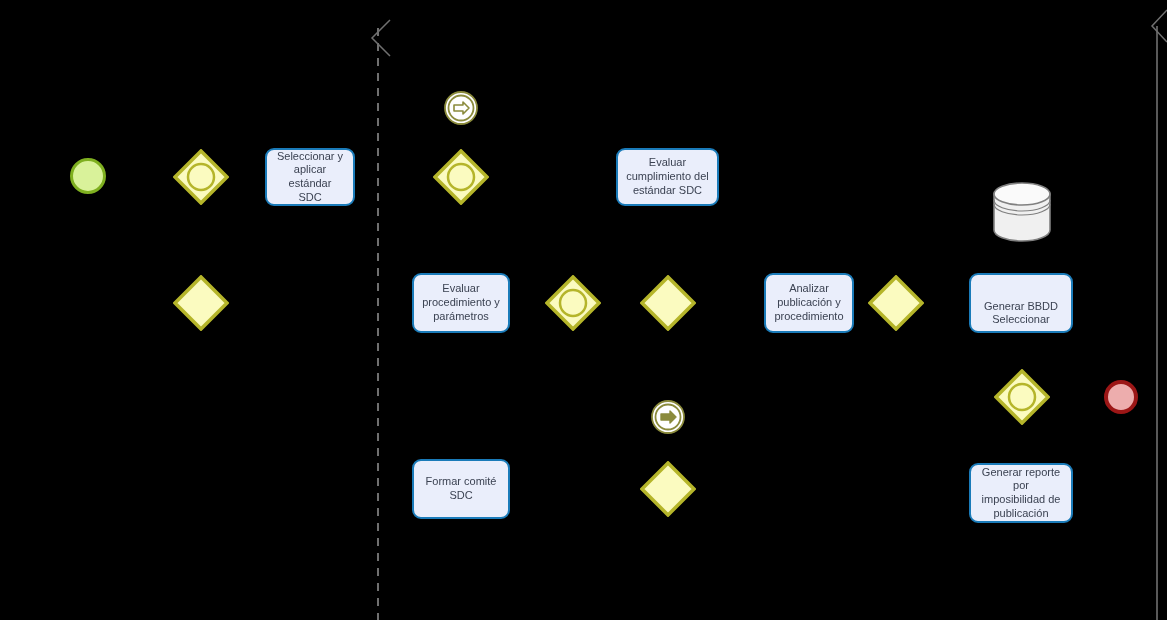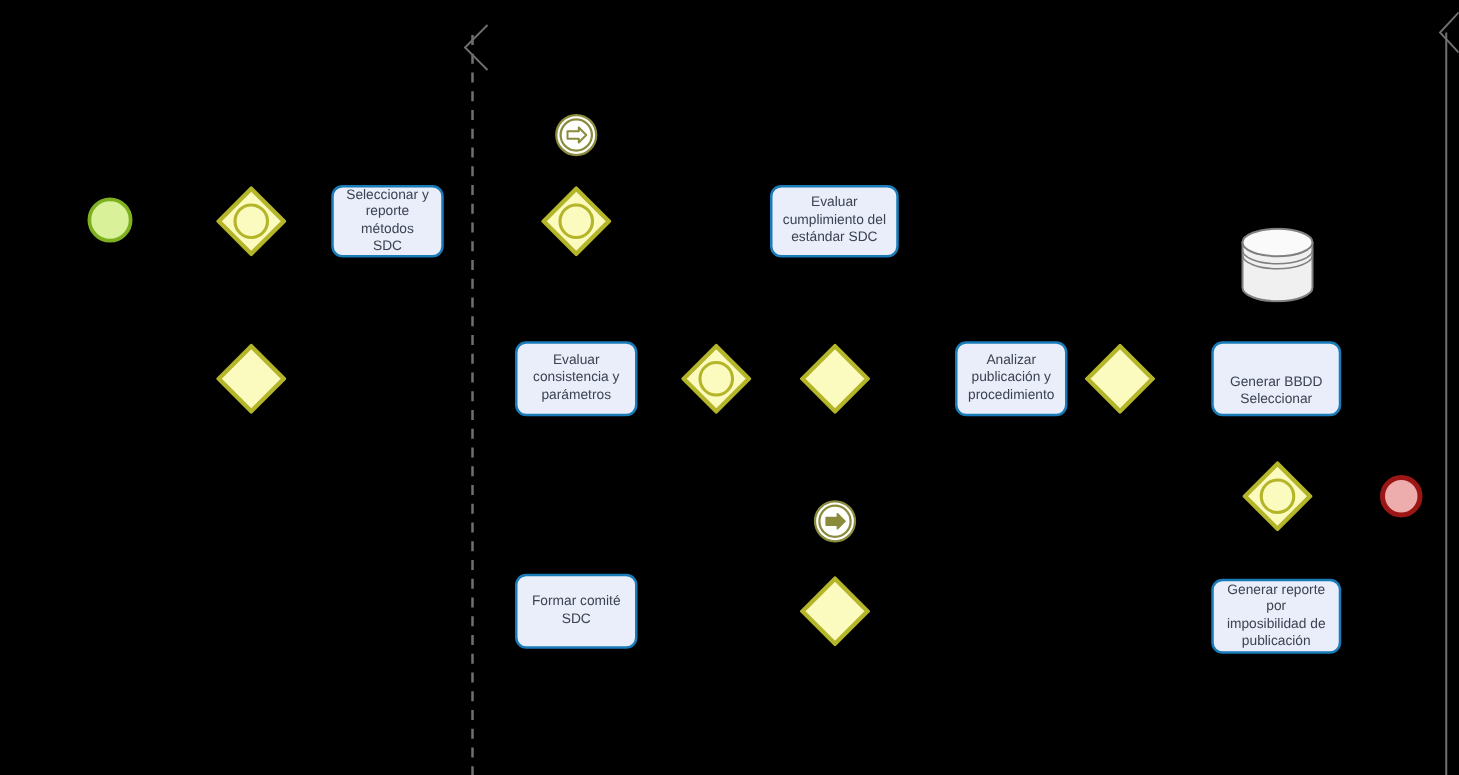--- a/index.html
+++ b/index.html
@@ -61,21 +61,21 @@
   <div class="node gateway" style="left:173px;top:149px;">
     <svg width="56" height="56" viewBox="0 0 56 56">
       <polygon points="28,2 54,28 28,54 2,28" fill="#fbfbc0" stroke="#b5b52a" stroke-width="3.5"></polygon>
       <circle cx="28" cy="28" r="13" fill="none" stroke="#b5b52a" stroke-width="2.5"></circle>
     </svg>
   </div>
 
   <div class="node task" style="left:265px;top:148px;width:90px;height:58px;">
     <div>
       <span>Seleccionar y</span>
-      <span>reporte métodos</span>
+      <span>aplicar estándar</span>
       <span>SDC</span>
     </div>
   </div>
 
   <div class="node gateway" style="left:173px;top:275px;">
     <svg width="56" height="56" viewBox="0 0 56 56">
       <polygon points="28,2 54,28 28,54 2,28" fill="#fbfbc0" stroke="#b5b52a" stroke-width="3.5"></polygon>
     </svg>
   </div>
 
@@ -98,21 +98,21 @@
     <div>
       <span>Evaluar</span>
       <span>cumplimiento del</span>
       <span>estándar SDC</span>
     </div>
   </div>
 
   <div class="node task" style="left:412px;top:273px;width:98px;height:60px;">
     <div>
       <span>Evaluar</span>
-      <span>consistencia y</span>
+      <span>procedimiento y</span>
       <span>parámetros</span>
     </div>
   </div>
 
   <div class="node gateway" style="left:545px;top:275px;">
     <svg width="56" height="56" viewBox="0 0 56 56">
       <polygon points="28,2 54,28 28,54 2,28" fill="#fbfbc0" stroke="#b5b52a" stroke-width="3.5"></polygon>
       <circle cx="28" cy="28" r="13" fill="none" stroke="#b5b52a" stroke-width="2.5"></circle>
     </svg>
   </div>

